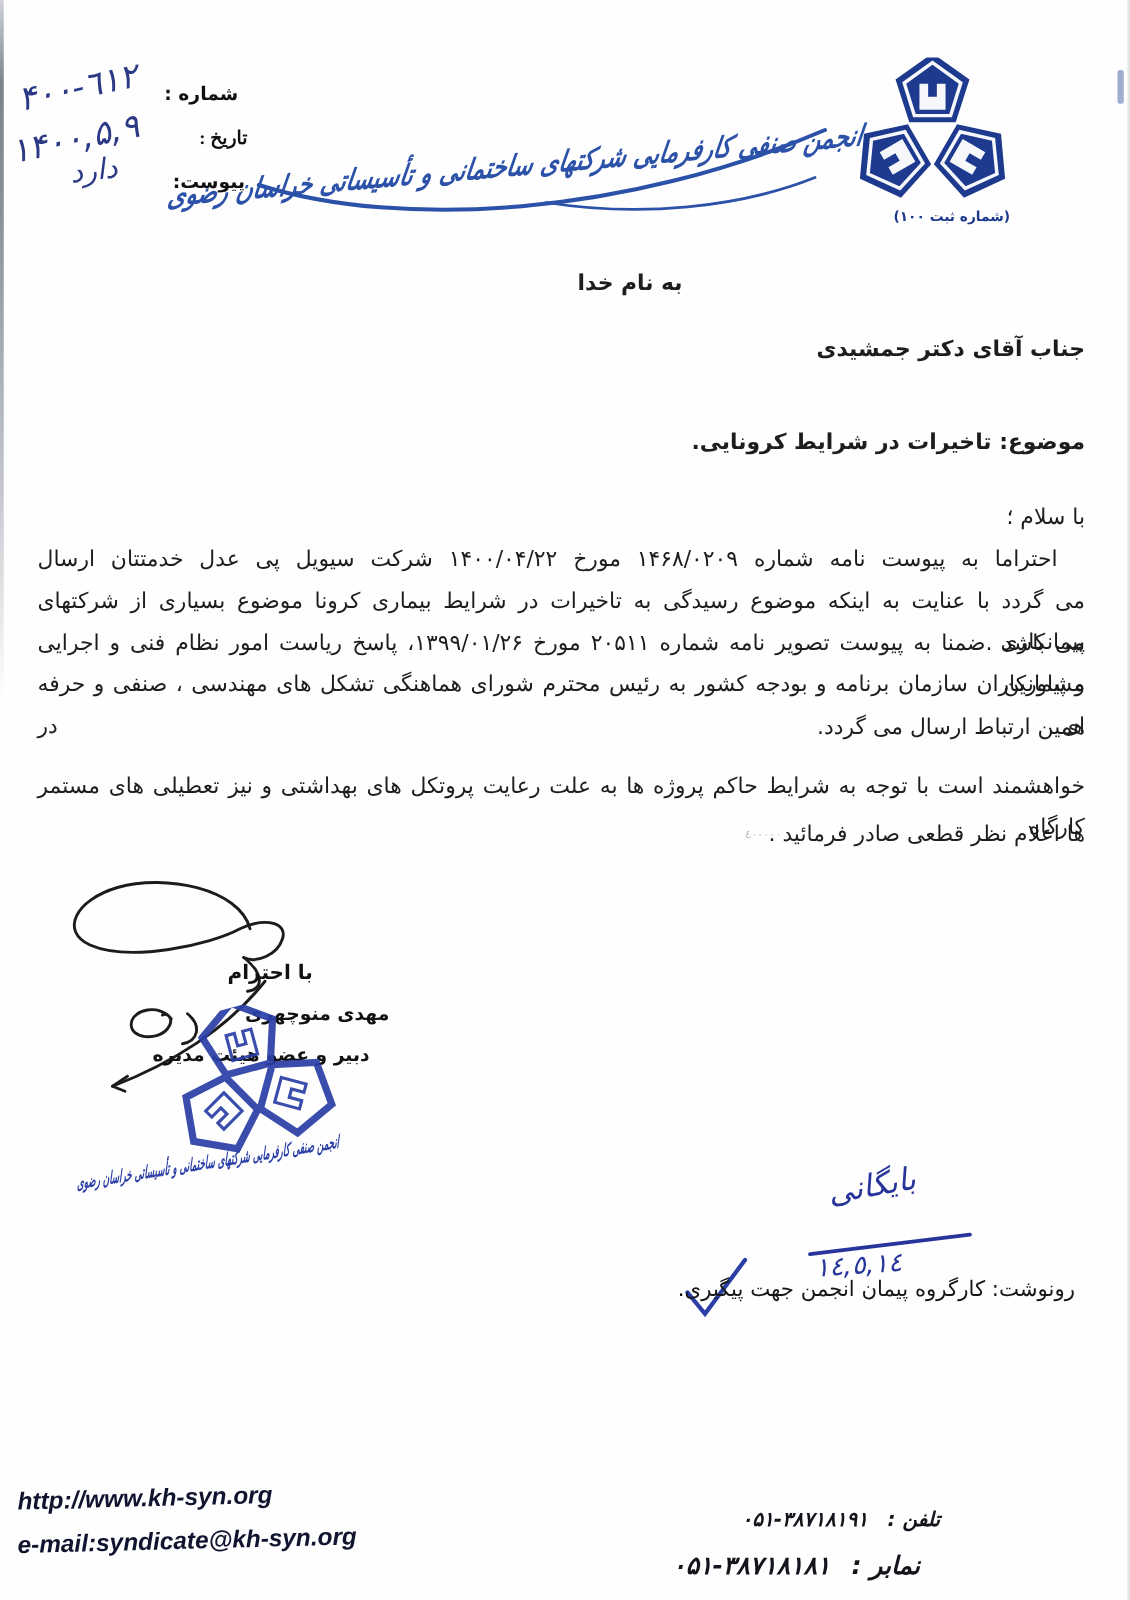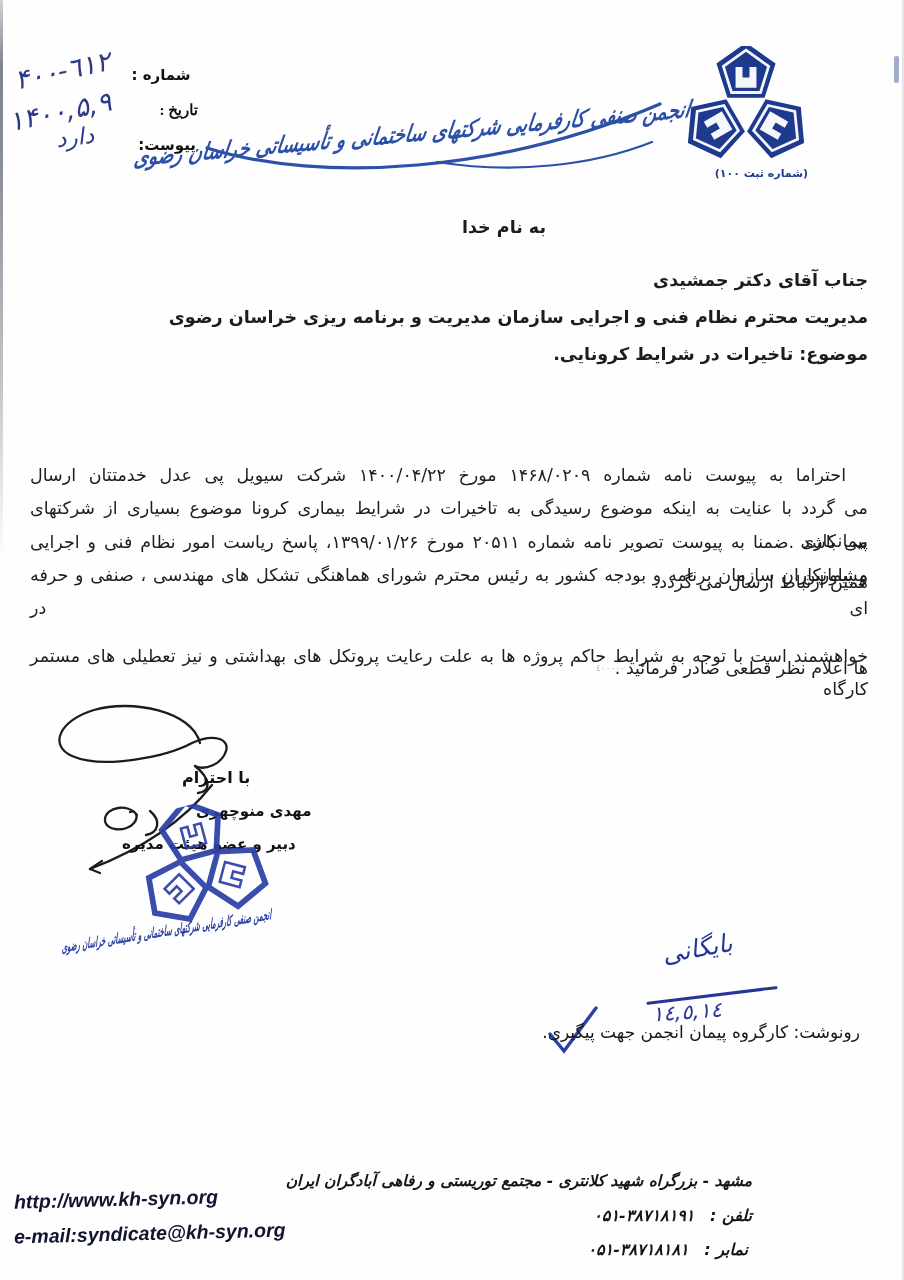--- a/index.html
+++ b/index.html
@@ -17,21 +17,21 @@
   .field-label{font-size:15px;font-weight:700;color:#101010;width:70px;text-align:right;}
   .hand{font-style:italic;color:#2c3a85;white-space:nowrap;}
   
   .callig-box{left:182px;top:52px;width:510px;height:135px;}
   .callig-text{position:absolute;right:2px;top:44px;white-space:nowrap;font-size:23px;font-weight:700;
     font-style:italic;color:#2b51a8;transform:rotate(-5deg) skewX(-14deg) scaleX(.8);
     transform-origin:right center;}
   .reg-note{left:684px;top:167px;width:124px;font-size:11px;font-weight:700;color:#1e3a8f;}
   
   .line{left:30px;right:36px;font-size:17.5px;line-height:33.4px;direction:rtl;}
-  .jline{text-align:justify;text-align-last:justify;margin-top:27px;}
+  .jline{text-align:justify;text-align-last:justify;}
   .rline{text-align:right;}
   .recipient{right:36px;text-align:right;font-size:17.5px;font-weight:700;direction:rtl;white-space:nowrap;}
   
   .sig-label{font-size:16px;font-weight:700;direction:rtl;white-space:nowrap;color:#111;}
   .stamp-svg{transform:rotate(-15deg);opacity:.92;}
   .stamp-callig{left:56px;top:892px;width:215px;height:60px;}
   .stamp-callig span{position:absolute;right:0;top:14px;white-space:nowrap;font-size:14px;font-weight:700;
     font-style:italic;color:#2b3fa6;transform:rotate(-9deg) skewX(-10deg) scaleX(.5);transform-origin:right center;}
   
   .blue-hand{font-style:italic;color:#27359b;white-space:nowrap;}
@@ -79,23 +79,23 @@
     </defs>
     <use href="#penta" transform="translate(50,30)"></use>
     <use href="#penta" transform="translate(28.5,67) rotate(-120)"></use>
     <use href="#penta" transform="translate(71.5,67) rotate(120)"></use>
   </svg>
   <div class="abs reg-note rtl">(شماره ثبت ۱۰۰)</div>
 
   <div class="abs bold rtl" style="left:462px;top:217px;font-size:17.5px;">به نام خدا</div>
 
   <div class="abs recipient" style="top:270px;">جناب آقای دکتر جمشیدی</div>
-  <div class="abs recipient" style="top:307px;">مدیریت محترم نظام فنی و اجرایی سازمان مدیریت و برنامه ریزی خراسان رضوی</div>
   <div class="abs recipient" style="top:344px;">موضوع: تاخیرات در شرایط کرونایی.</div>
 
+  <div class="abs line rline" style="top:398px;">با سلام ؛</div>
   <div class="abs line jline" style="top:432px;padding-right:22px;">احتراما به پیوست نامه شماره ۱۴۶۸/۰۲۰۹ مورخ ۱۴۰۰/۰۴/۲۲ شرکت سیویل پی عدل خدمتتان ارسال</div>
   <div class="abs line jline" style="top:465px;">می گردد با عنایت به اینکه موضوع رسیدگی به تاخیرات در شرایط بیماری کرونا موضوع بسیاری از شرکتهای پیمانکاری</div>
   <div class="abs line jline" style="top:499px;">می باشد .ضمنا به پیوست تصویر نامه شماره ۲۰۵۱۱ مورخ ۱۳۹۹/۰۱/۲۶، پاسخ ریاست امور نظام فنی و اجرایی مشاورین</div>
   <div class="abs line jline" style="top:532px;">و پیمانکاران سازمان برنامه و بودجه کشور به رئیس محترم شورای هماهنگی تشکل های مهندسی ، صنفی و حرفه ای در</div>
   <div class="abs line jline" style="top:613px;">خواهشمند است با توجه به شرایط حاکم پروژه ها به علت رعایت پروتکل های بهداشتی و نیز تعطیلی های مستمر کارگاه</div>
   <div class="abs line rline" style="top:566px;">همین ارتباط ارسال می گردد.</div>
   <div class="abs line rline" style="top:652px;">ها اعلام نظر قطعی صادر فرمائید .</div>
   <div class="abs faint" style="left:596px;top:663px;">٤٠٠٠٠٠</div>
 
   <svg class="abs" style="left:42px;top:693px;" width="240" height="210">
@@ -130,25 +130,24 @@
 
   <div class="abs blue-hand rtl" style="left:662px;top:934px;font-size:25px;transform:rotate(-10deg);">بایگانی</div>
   <div class="abs arch-line"></div>
   <div class="abs blue-hand" dir="ltr" style="left:652px;top:1000px;font-size:21px;transform:rotate(-4deg);">١٤,٥,١٤</div>
 
   <svg class="abs" style="left:546px;top:1004px;" width="54" height="52">
     <path d="M4,30 L18,47 L50,4" stroke="#2b3fa6" stroke-width="3.4" fill="none" stroke-linecap="round"></path>
   </svg>
   <div class="abs copy-note">رونوشت: کارگروه پیمان انجمن جهت پیگیری.</div>
 
-  <div class="abs foot-fa" style="right:152px;top:1172px;font-size:15.5px;">مشهد - بزرگراه شهید کلانتری - مجتمع توریستی و رفاهی آبادگران ایران</div>
   <div class="abs foot-fa" style="right:152px;top:1206px;font-size:16px;">
     <span>تلفن :</span>
     <span class="foot-num">۰۵۱-۳۸۷۱۸۱۹۱</span>
   </div>
-  <div class="abs foot-fa" style="right:156px;top:1240px;font-size:16px;font-style:italic;">
+  <div class="abs foot-fa" style="right:168px;top:1240px;font-size:20px;font-style:italic;">
     <span>نمابر :</span>
     <span class="foot-num">۰۵۱-۳۸۷۱۸۱۸۱</span>
   </div>
   <div class="abs foot-latin" style="left:14px;top:1188px;">http://www.kh-syn.org</div>
   <div class="abs foot-latin" style="left:14px;top:1222px;">e-mail:syndicate@kh-syn.org</div>
 
 </div>
 
 </body></html>

